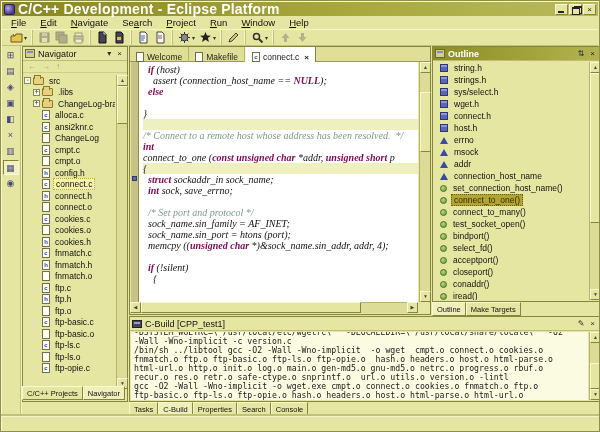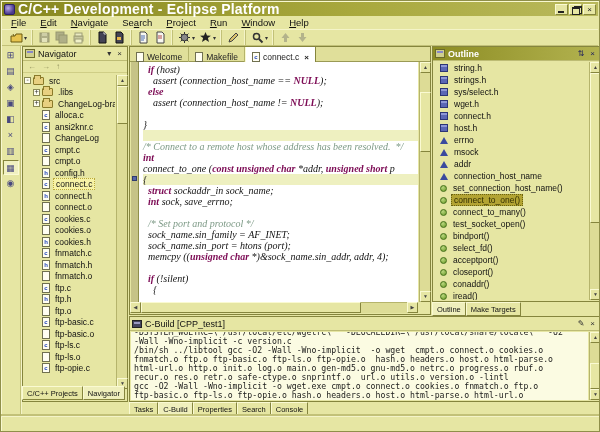--- a/index.html
+++ b/index.html
@@ -458,21 +458,20 @@
           </div>
         </div>
       <div id="ebody">
         <div id="markerbar">
           <span class="marker" style="top: 114px;"></span>
         </div>
         <div id="code">
             <div class="code-line"><span class="tok-p">  </span><span class="tok-k">if</span><span class="tok-p"> (host)</span></div>
             <div class="code-line"><span class="tok-p">    assert (connection_host_name == </span><span class="tok-k">NULL</span><span class="tok-p">);</span></div>
             <div class="code-line"><span class="tok-p">  </span><span class="tok-k">else</span></div>
-            <div class="code-line"><span class="tok-p">    assert (connection_host_name != </span><span class="tok-k">NULL</span><span class="tok-p">);</span></div>
             <div class="code-line">&nbsp;</div>
             <div class="code-line"><span class="tok-p">}</span></div>
             <div class="code-line hl">&nbsp;</div>
             <div class="code-line"><span class="tok-c">/* Connect to a remote host whose address has been resolved.  */</span></div>
             <div class="code-line"><span class="tok-k">int</span></div>
             <div class="code-line"><span class="tok-p">connect_to_one (</span><span class="tok-k">const unsigned char</span><span class="tok-p"> *addr, </span><span class="tok-k">unsigned short</span><span class="tok-p"> p</span></div>
             <div class="code-line hl"><span class="tok-p">{</span></div>
             <div class="code-line"><span class="tok-p">  </span><span class="tok-k">struct</span><span class="tok-p"> sockaddr_in sock_name;</span></div>
             <div class="code-line"><span class="tok-p">  </span><span class="tok-k">int</span><span class="tok-p"> sock, save_errno;</span></div>
             <div class="code-line">&nbsp;</div>

